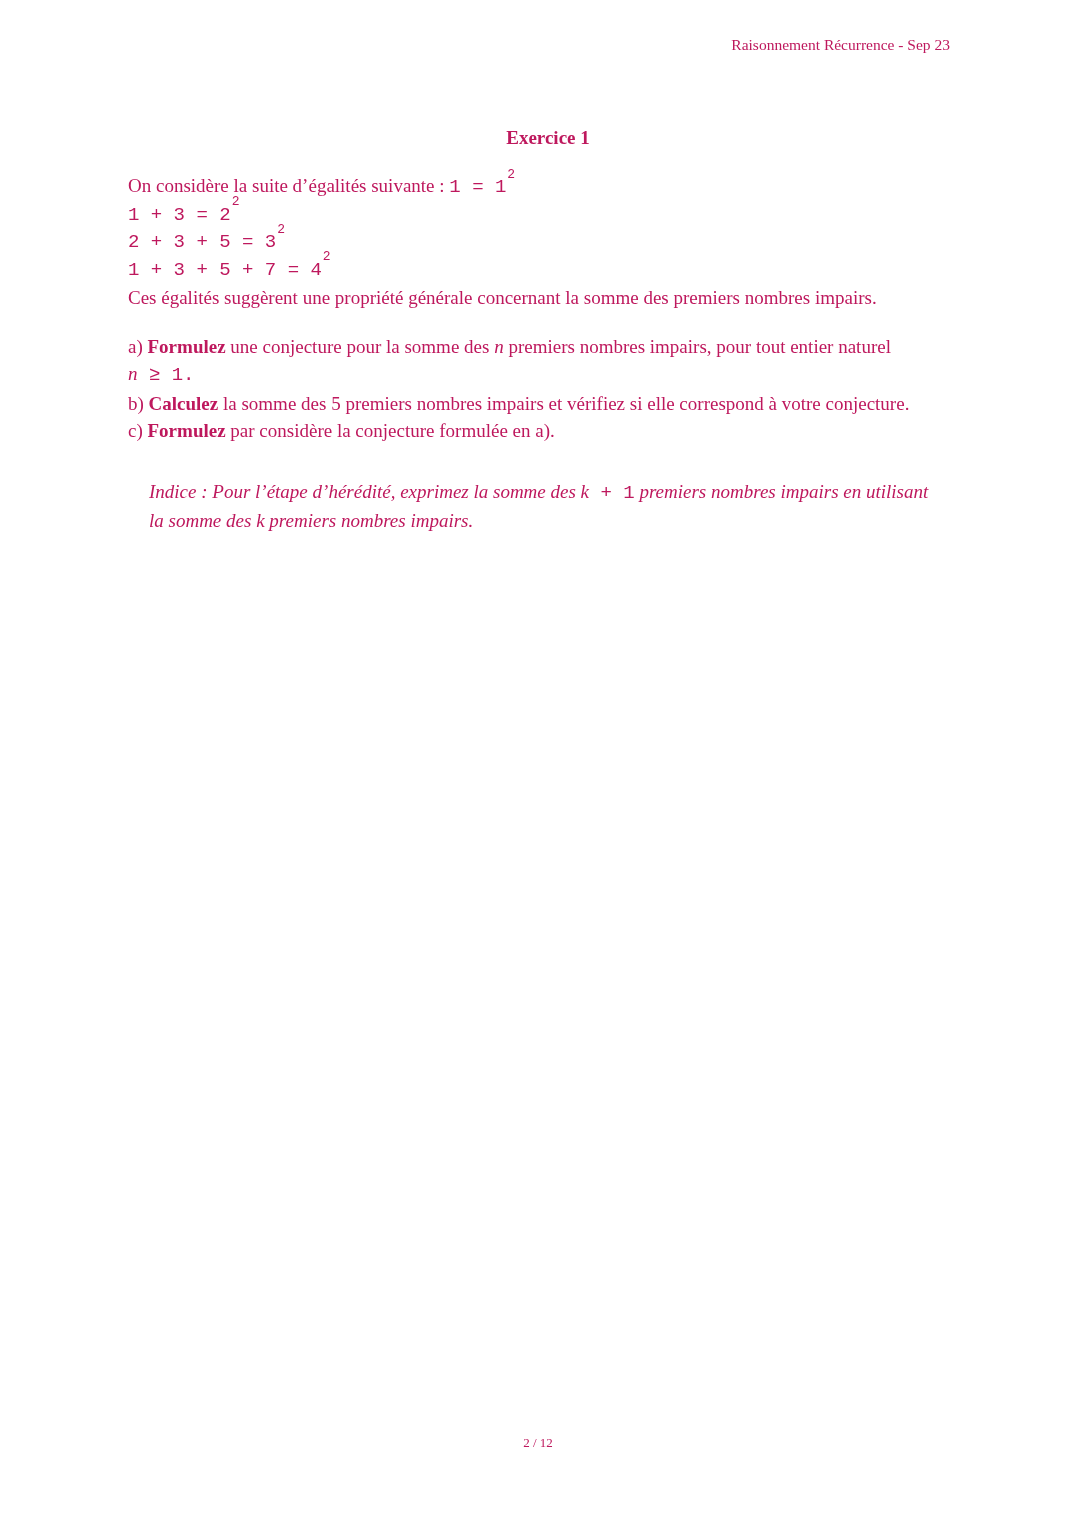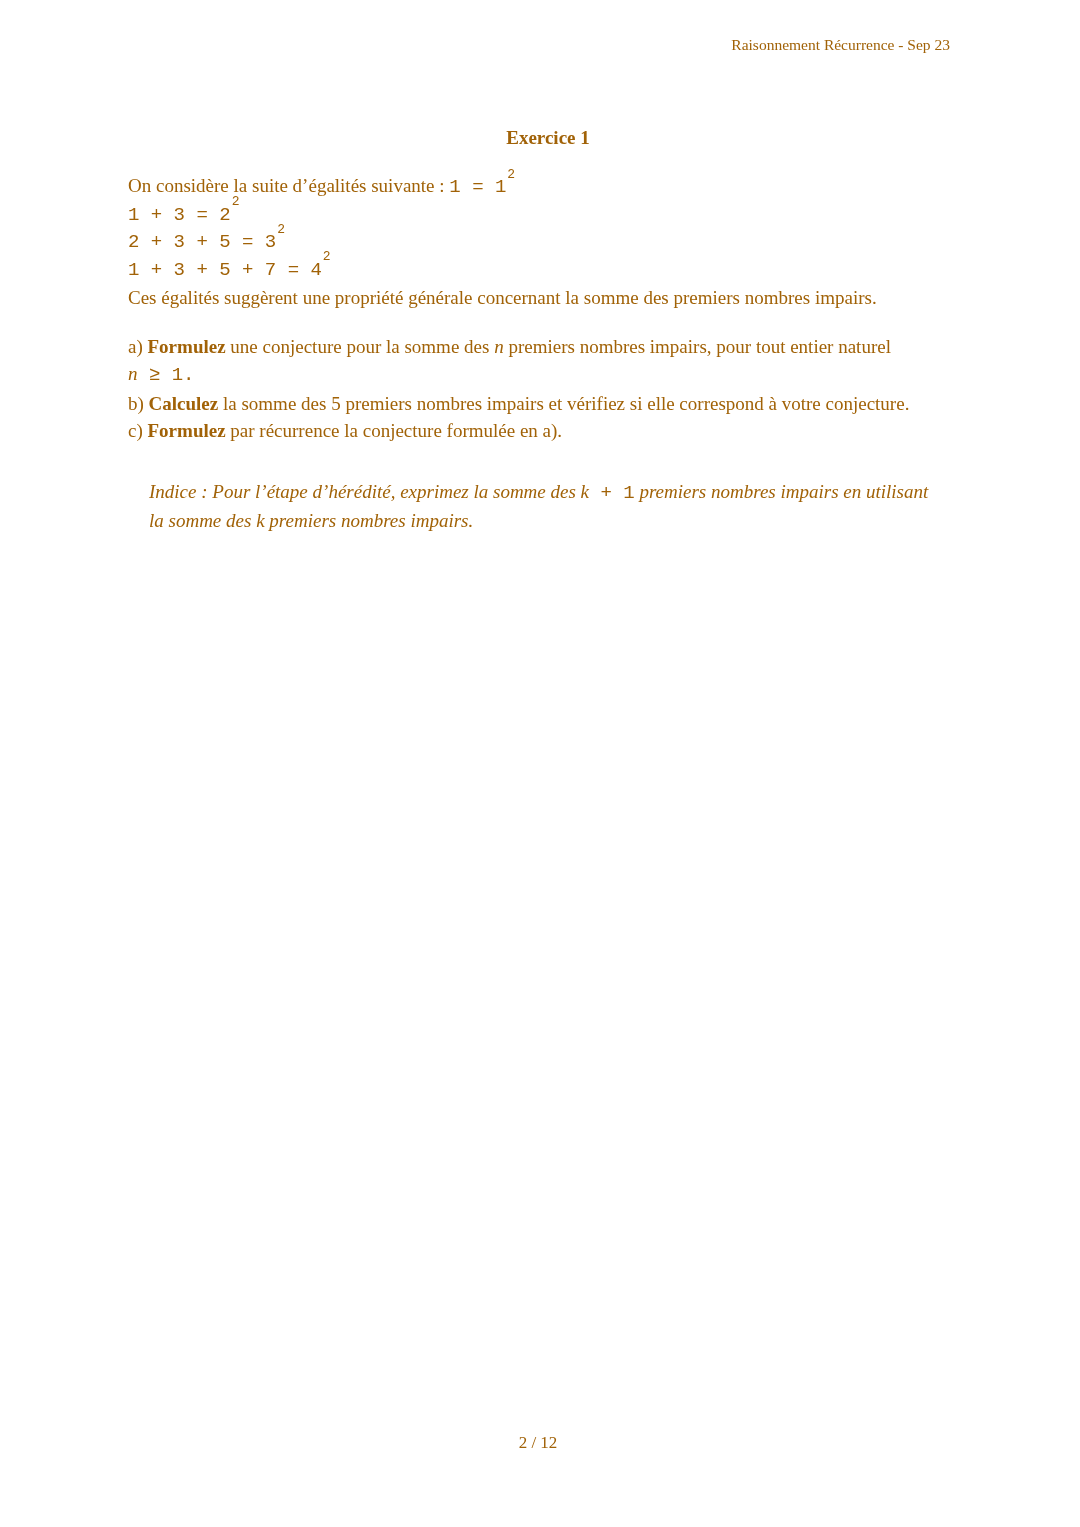--- a/index.html
+++ b/index.html
@@ -3,21 +3,21 @@
 <meta charset="utf-8">
 <style>
   * { margin: 0; padding: 0; box-sizing: border-box; }
   html, body { width: 1080px; height: 1527px; }
   body { background: #ffffff; }
   .page {
     position: relative;
     width: 1076px;
     height: 1527px;
     background: #ffffff;
-    color: #a16207;
+    color: #be185d;
     font-family: "Liberation Serif", "DejaVu Serif", serif;
     overflow: hidden;
   }
   .page-header {
     position: absolute;
     top: 36px;
     right: 126px;
     font-size: 15.5px;
     line-height: 18px;
   }
@@ -55,21 +55,21 @@
     margin-left: 21px;
     font-style: italic;
   }
   .hint .upright { font-style: normal; }
   .page-footer {
     position: absolute;
     top: 1433px;
     left: 0;
     width: 100%;
     text-align: center;
-    font-size: 17px;
+    font-size: 13px;
     line-height: 20px;
   }
 </style>
 </head>
 <body>
 
 <div class="page">
 
   <div class="page-header"><span>Raisonnement Récurrence - Sep 23</span></div>
 
@@ -82,21 +82,21 @@
     <div class="line math"><span>1 + 3 = 2</span><sup class="sq">2</sup></div>
     <div class="line math"><span>2 + 3 + 5 = 3</span><sup class="sq">2</sup></div>
     <div class="line math"><span>1 + 3 + 5 + 7 = 4</span><sup class="sq">2</sup></div>
 
     <div class="line">Ces égalités suggèrent une propriété générale concernant la somme des premiers nombres impairs.</div>
 
     <div class="questions">
       <div class="line"><span>a) </span><span class="qverb">Formulez</span><span> une conjecture pour la somme des </span><span class="var">n</span><span> premiers nombres impairs, pour tout entier naturel</span></div>
       <div class="line"><span class="var">n</span><span class="math"> ≥ 1.</span></div>
       <div class="line"><span>b) </span><span class="qverb">Calculez</span><span> la somme des 5 premiers nombres impairs et vérifiez si elle correspond à votre conjecture.</span></div>
-      <div class="line"><span>c) </span><span class="qverb">Formulez</span><span> par récurrence la conjecture formulée en a).</span></div>
+      <div class="line"><span>c) </span><span class="qverb">Formulez</span><span> par considère la conjecture formulée en a).</span></div>
     </div>
 
     <div class="hint">
       <div class="line"><span>Indice : Pour l’étape d’hérédité, exprimez la somme des </span><span class="var">k</span><span class="upright math"> + 1</span><span> premiers nombres impairs en utilisant</span></div>
       <div class="line"><span>la somme des </span><span class="var">k</span><span> premiers nombres impairs.</span></div>
     </div>
 
   </div>
 
   <div class="page-footer"><span>2 / 12</span></div>

